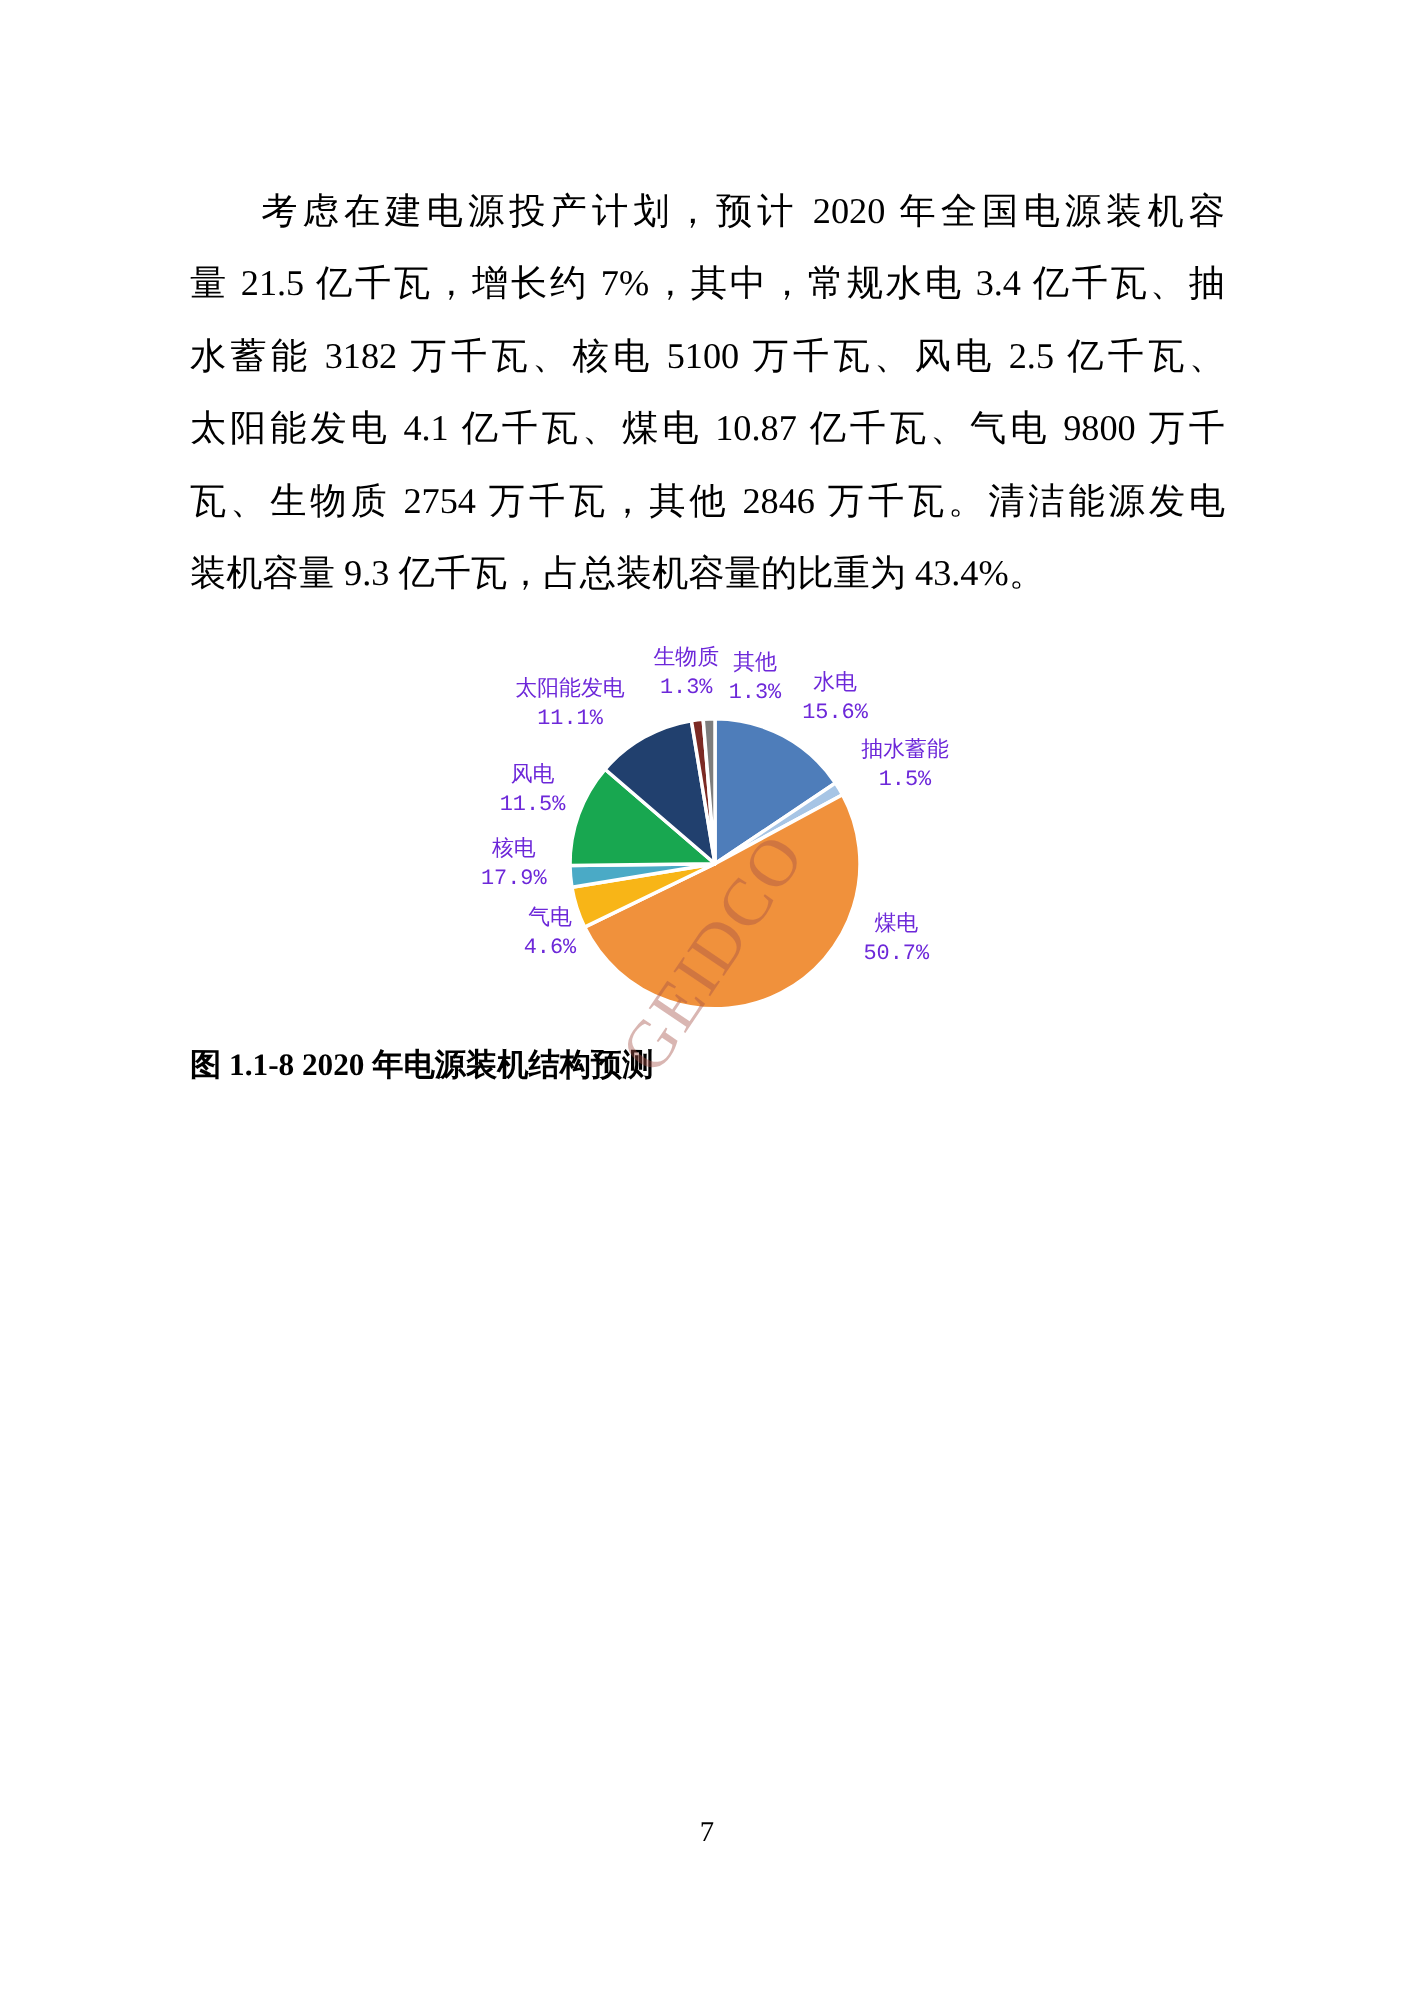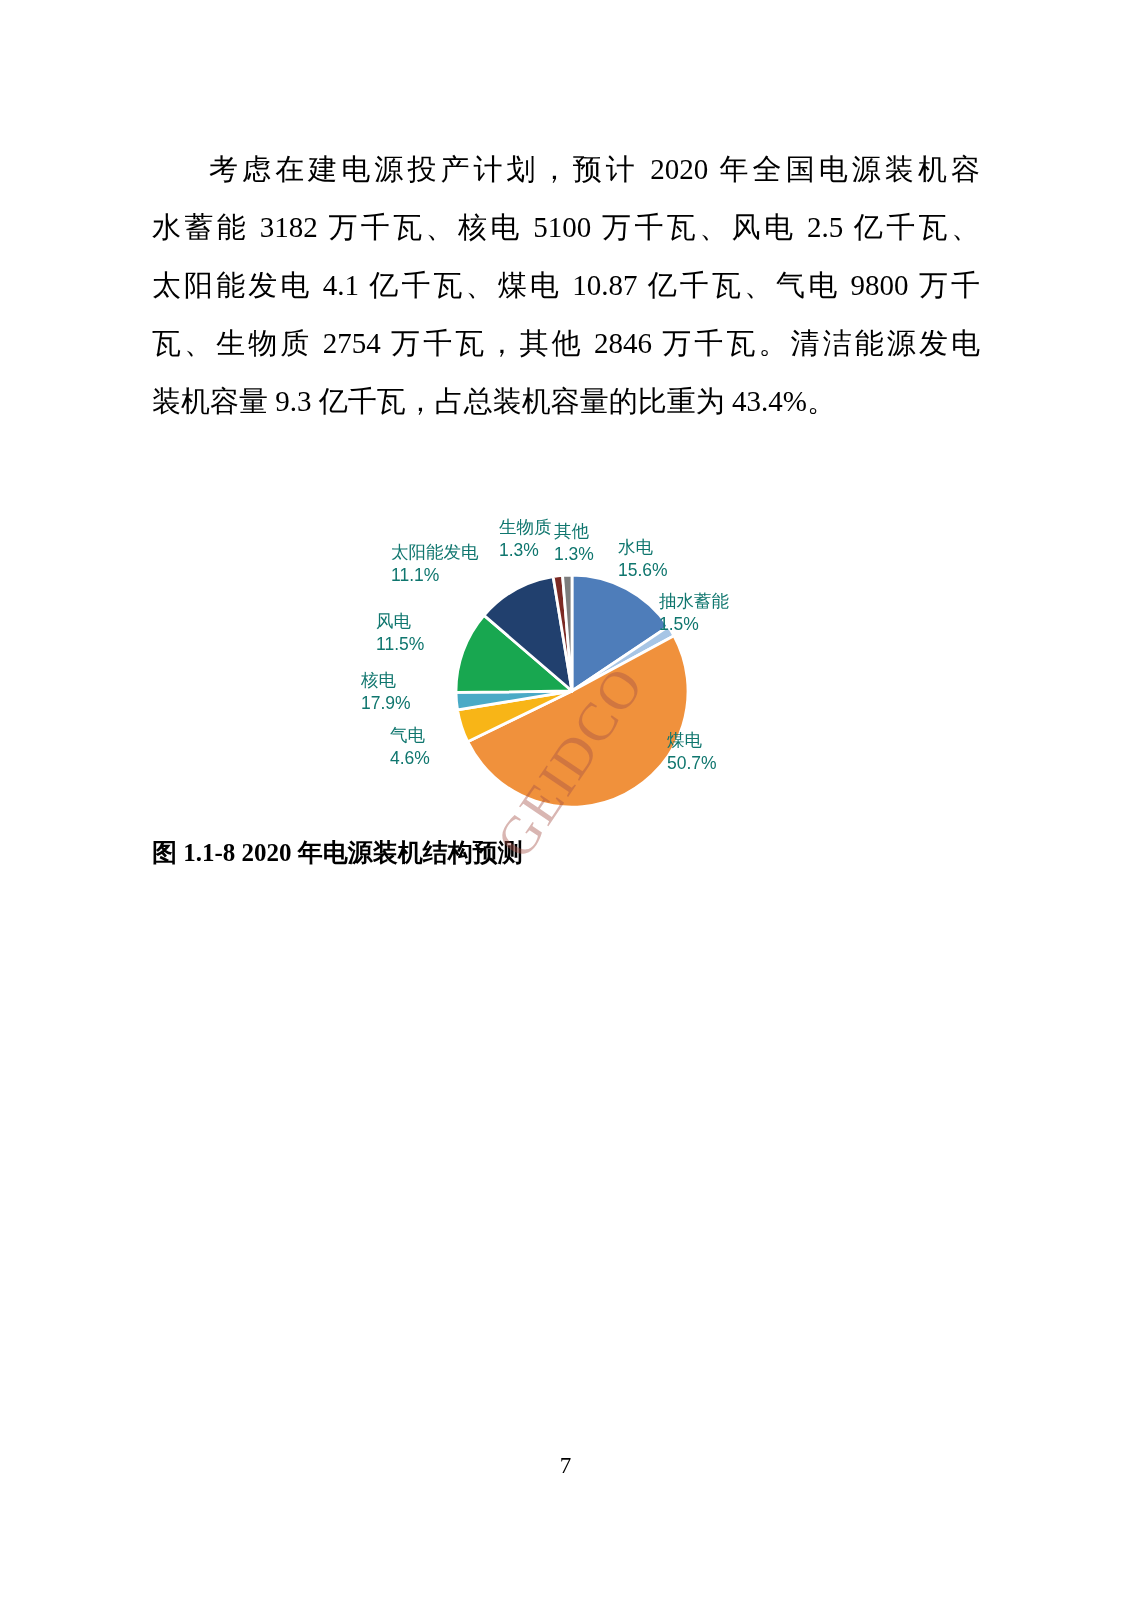--- a/index.html
+++ b/index.html
@@ -15,23 +15,23 @@
     position:absolute;left:152px;width:828px;
     font-size:29px;line-height:58px;color:#000;
   }
   .tline{text-align:justify;text-align-last:justify;font-family:Liberation Serif, serif;}
   .tline.last{text-align-last:left;}
   .tline.first{text-indent:57px;}
   .tline b{font-weight:bold;}
   .figure{position:absolute;top:500px;left:0;width:1131px;height:336px;}
   .pie-svg{position:absolute;left:454px;top:73px;width:236px;height:236px;}
   .plabel{
-    position:absolute;width:100px;
-    font-family:Liberation Sans, sans-serif;
-    font-size:17.5px;line-height:23px;color:#0f766e;
+    position:absolute;width:100px;text-align:center;
+    font-family:Liberation Mono, monospace;
+    font-size:17.5px;line-height:23px;color:#6d28d9;
   }
   .plabel.wide{width:130px;}
   .watermark{
     position:absolute;left:420px;top:235px;width:300px;
     text-align:center;
     transform:rotate(-56deg);
     font-family:"Liberation Serif","DejaVu Serif",serif;
     font-size:54px;letter-spacing:2px;line-height:1;
     color:rgba(165,82,72,0.42);
     pointer-events:none;
@@ -46,20 +46,21 @@
     text-align:center;font-size:23px;line-height:32px;
   }
 </style>
 </head>
 <body>
 
 <div class="page">
 
   <div class="para" style="top:140px">
       <div class="tline first">考虑在建电源投产计划，预计 2020 年全国电源装机容</div>
+      <div class="tline">量 21.5 亿千瓦，增长约 7%，其中，常规水电 3.4 亿千瓦、抽</div>
       <div class="tline">水蓄能 3182 万千瓦、核电 5100 万千瓦、风电 2.5 亿千瓦、</div>
       <div class="tline">太阳能发电 4.1 亿千瓦、煤电 10.87 亿千瓦、气电 9800 万千</div>
       <div class="tline">瓦、生物质 2754 万千瓦，其他 2846 万千瓦。清洁能源发电</div>
       <div class="tline last">装机容量 9.3 亿千瓦，占总装机容量的比重为 43.4%。</div>
     </div>
 
   <div class="figure">
     <svg class="pie-svg" id="pie" viewBox="0 0 236 236">
         <path d="M 118 118 L 118.00 2.00 A 116 116 0 0 1 214.35 53.40 Z" fill="#4e7dba" stroke="#ffffff" stroke-width="2.8" stroke-linejoin="round"></path>
         <path d="M 118 118 L 214.35 53.40 A 116 116 0 0 1 220.00 62.76 Z" fill="#a7c5e5" stroke="#ffffff" stroke-width="2.8" stroke-linejoin="round"></path>

